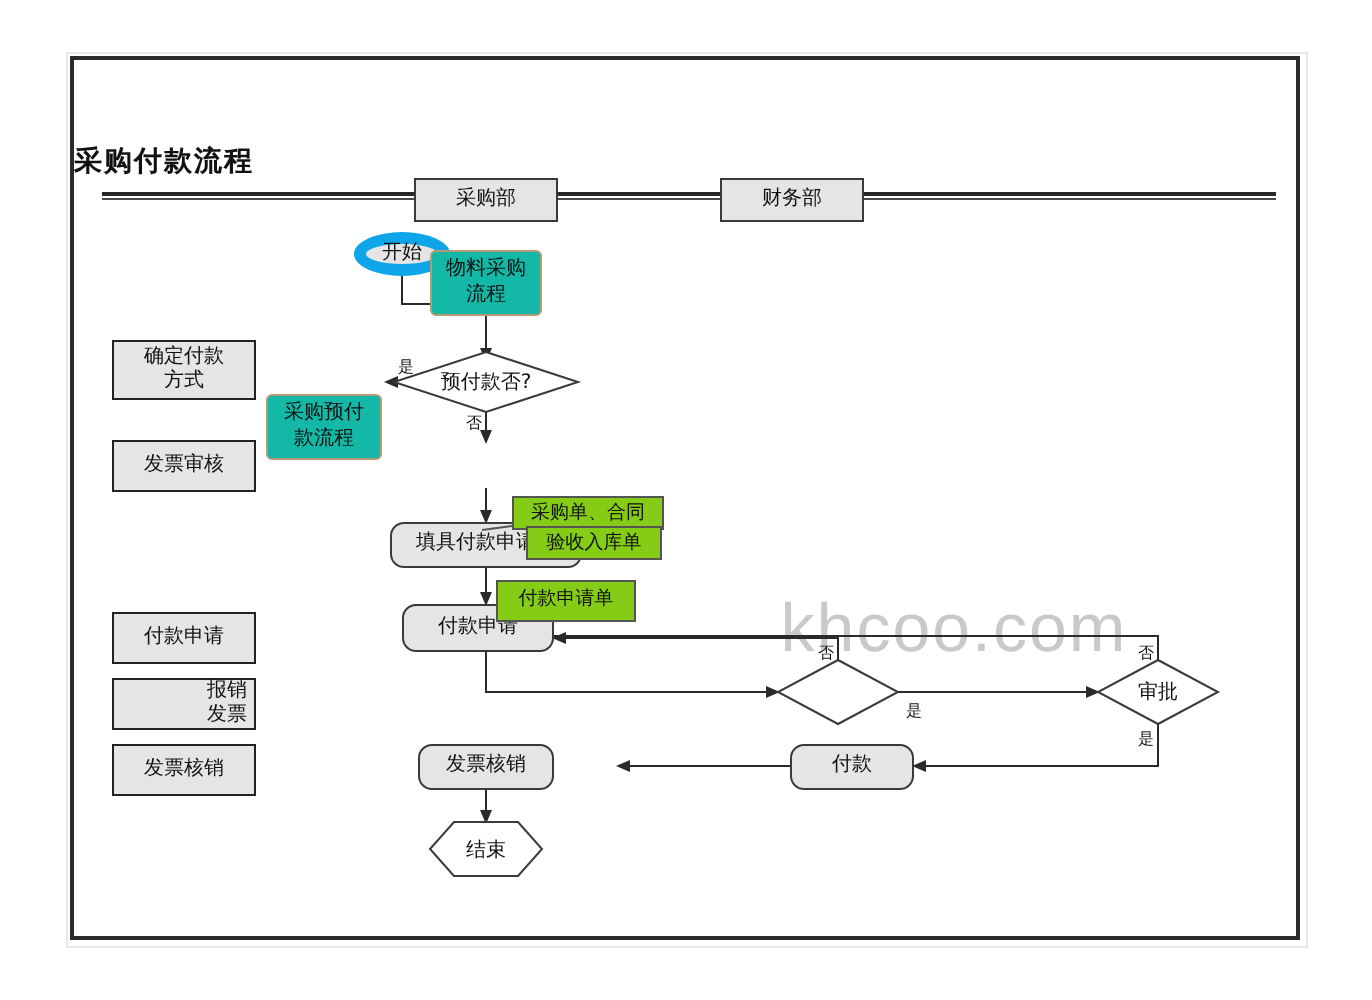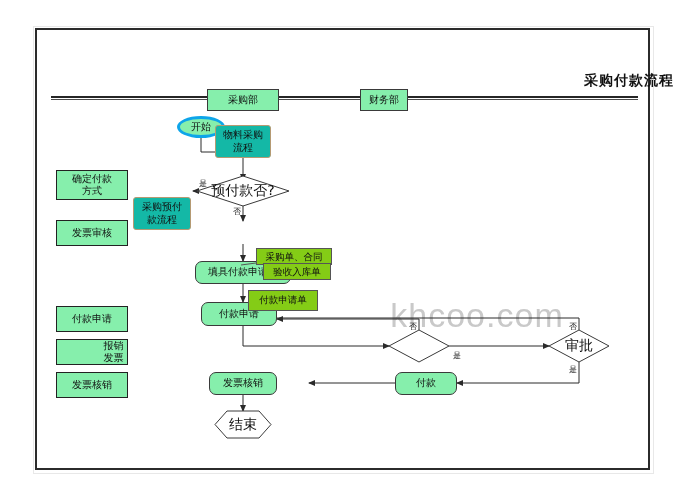--- a/index.html
+++ b/index.html
@@ -37,26 +37,25 @@
     border: 1px solid #e8e8e8;
     box-sizing: border-box;
     pointer-events: none;
   }
 
   
   #title {
     position: absolute;
     left: 0; top: 42px;
     width: 615px;
-    text-align: right;
+    text-align: left;
     font-size: 14px;
     font-weight: bold;
     color: #111;
     letter-spacing: 1px;
-    margin-left: 22px;
   }
   #title-rule {
     position: absolute;
     left: 14px; top: 66px;
     width: 587px; height: 4px;
     border-top: 2px solid #262626;
     border-bottom: 1px solid #4a4a4a;
     box-sizing: border-box;
   }
 
@@ -78,21 +77,21 @@
   .node {
     position: absolute;
     box-sizing: border-box;
     display: flex;
     align-items: center;
     justify-content: center;
     text-align: center;
     font-size: 10px;
     color: #101010;
     line-height: 1.25;
-    background: #86efac;
+    background: #e5e5e5;
   }
   .rect {
     border: 1px solid #3a3a3a;
   }
   .rect-thick {
     border: 1.5px solid #222;
   }
   .rounded {
     border: 1px solid #3a3a3a;
     border-radius: 7px;
@@ -102,26 +101,26 @@
     background: #14b8a6;
     color: #111;
   }
   .callout {
     border: 1px solid #555;
     background: #84cc16;
     font-size: 9.5px;
     z-index: 6;
   }
   .oval {
-    border: 3px solid #0ea5e9;
+    border: 6px solid #0ea5e9;
     border-radius: 50%;
   }
   .diamond-label {
     position: absolute;
-    font-size: 14px;
+    font-size: 10px;
     color: #101010;
     display: flex;
     align-items: center;
     justify-content: center;
     z-index: 4;
   }
   .yn {
     position: absolute;
     font-size: 8px;
     color: #141414;
@@ -187,21 +186,21 @@
 
         <path d="M358,353 L272,353" marker-end="url(#ah)"></path>
 
         <path d="M206,365 L206,381" marker-end="url(#ah)"></path>
       </g>
     </svg>
 
     <div class="node rect" style="left:170px; top:59px; width:72px; height:22px;">
       <span>采购部</span>
     </div>
-    <div class="node rect" style="left:323px; top:59px; width:48px; height:22px;">
+    <div class="node rect" style="left:323px; top:59px; width:72px; height:22px;">
       <span>财务部</span>
     </div>
 
     <div class="node rect-thick" style="left:19px; top:190px; width:72px; height:26px;">
       <span>发票审核</span>
     </div>
     <div class="node rect-thick" style="left:19px; top:140px; width:72px; height:30px; white-space:pre-line;">
       <span>确定付款
 方式</span>
     </div>

